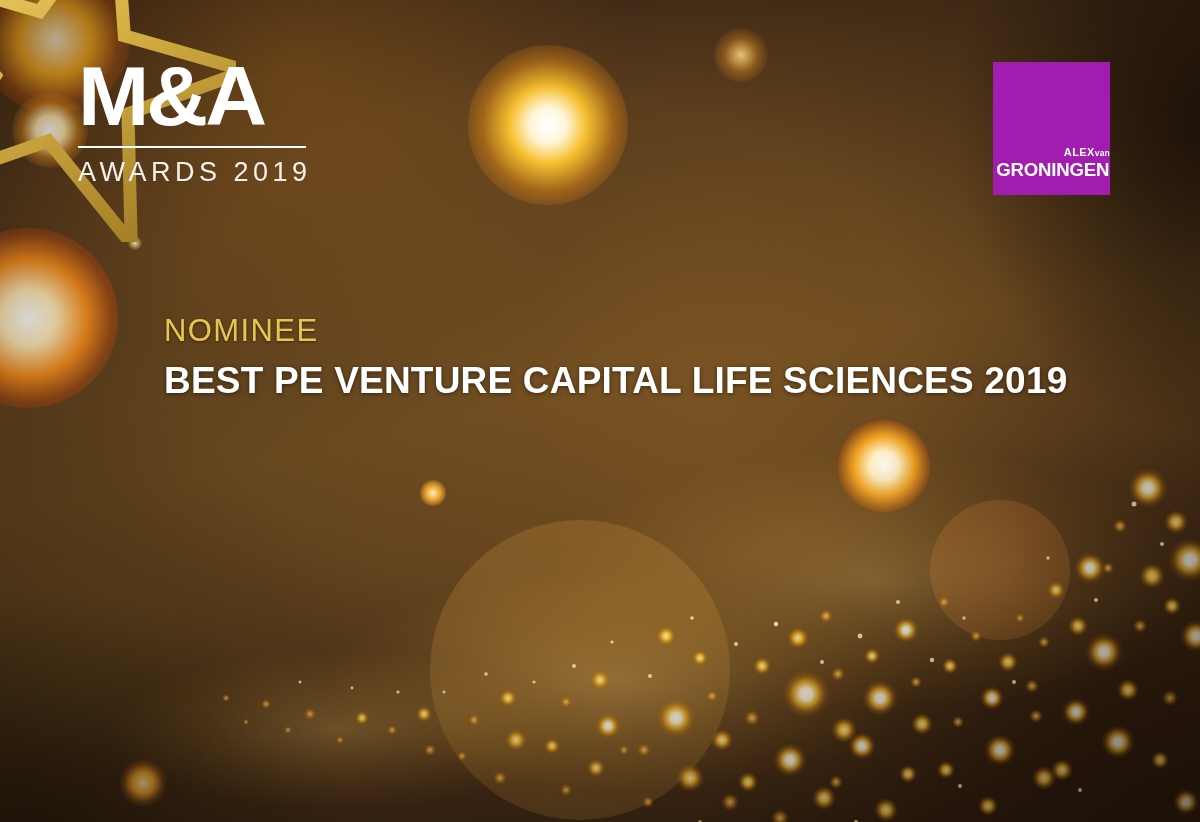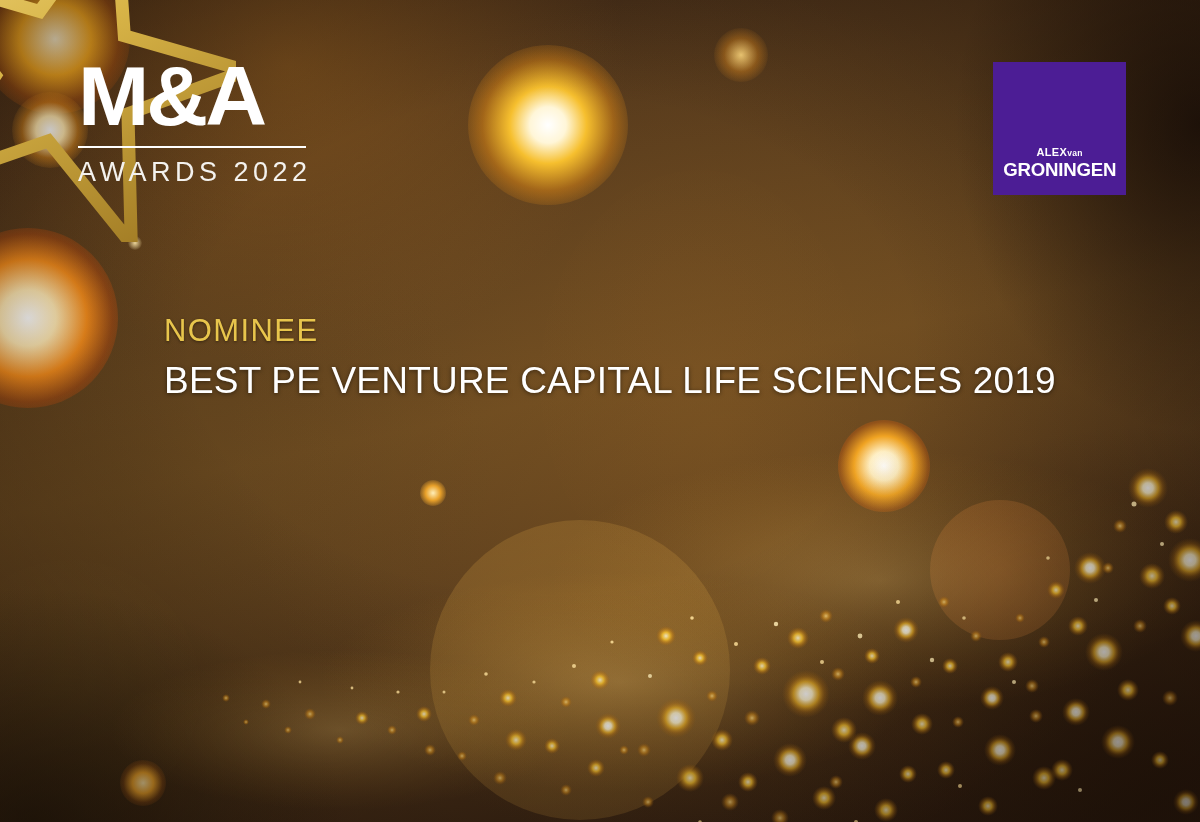--- a/index.html
+++ b/index.html
@@ -107,27 +107,27 @@
     color: #f4f2ee;
     white-space: nowrap;
     margin: 0;
   }
 
   
   .avg-logo {
     position: absolute;
     left: 993px;
     top: 62px;
-    width: 133px;
+    width: 117px;
     height: 133px;
-    background: #4c1d95;
+    background: #a21caf;
     display: flex;
     flex-direction: column;
     justify-content: flex-end;
-    align-items: center;
+    align-items: flex-end;
     padding-bottom: 16px;
     box-sizing: border-box;
   }
   .avg-logo .avg-top {
     color: #ffffff;
     font-weight: bold;
     font-size: 11px;
     letter-spacing: 0.4px;
     line-height: 1;
     margin-bottom: 2px;
@@ -160,21 +160,21 @@
     font-weight: normal;
     font-size: 31px;
     letter-spacing: 1.4px;
     line-height: 1.05;
     margin: 0 0 14px 0;
     white-space: nowrap;
     text-shadow: 0 1px 3px rgba(0,0,0,0.45);
   }
   .award-title {
     color: #ffffff;
-    font-weight: normal;
+    font-weight: bold;
     font-size: 37px;
     letter-spacing: 0.2px;
     line-height: 1.05;
     margin: 0;
     white-space: nowrap;
     text-shadow: 0 1px 4px rgba(0,0,0,0.5);
   }
 </style>
 </head>
 <body>
@@ -379,21 +379,21 @@
       </defs>
       <g transform="rotate(16 165 180)">
         <polygon points="165,20 209,140 336,140 234,214 273,338 165,262 57,338 96,214 -6,140 121,140" fill="none" stroke="url(#starGold)" stroke-width="13" stroke-linejoin="miter"></polygon>
       </g>
     </svg>
   </div>
 
   <div class="ma-logo">
     <div class="ma-mark">M&amp;A</div>
     <div class="ma-rule"></div>
-    <div class="ma-sub">AWARDS 2022</div>
+    <div class="ma-sub">AWARDS 2019</div>
   </div>
 
   <div class="avg-logo">
     <div class="avg-top"><span>ALEX</span><span class="van">van</span></div>
     <div class="avg-main">GRONINGEN</div>
   </div>
 
   <div class="award-block">
     <div class="award-kicker">NOMINEE</div>
     <div class="award-title">BEST PE VENTURE CAPITAL LIFE SCIENCES 2019</div>

